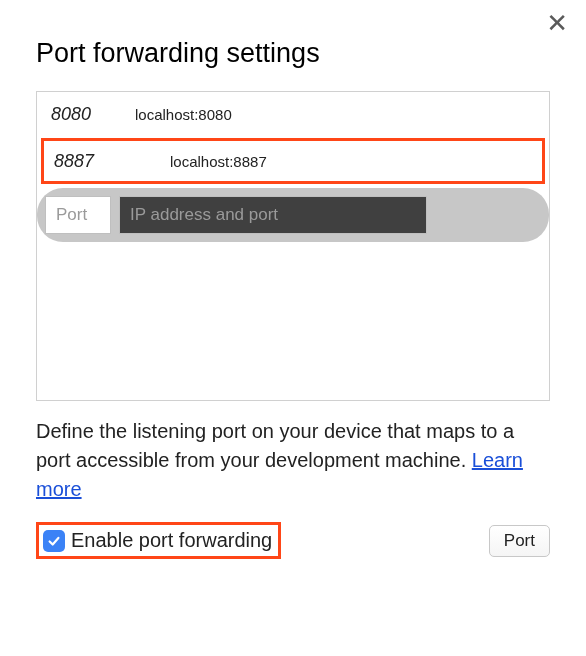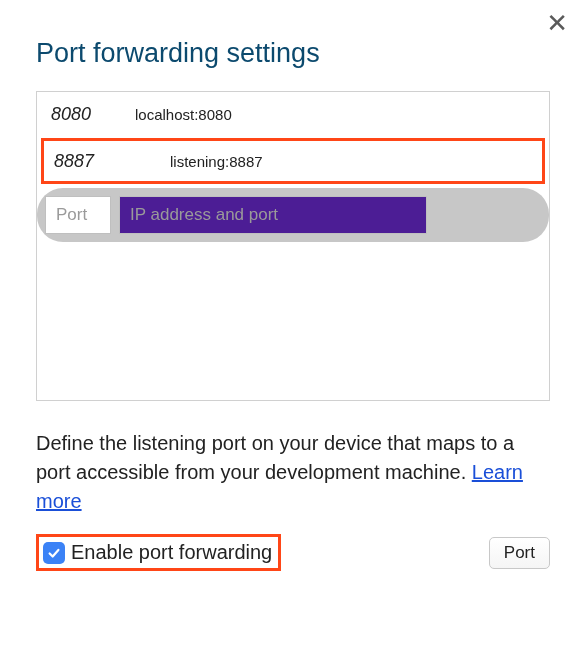--- a/index.html
+++ b/index.html
@@ -25,21 +25,21 @@
       font-size: 26px;
       color: #5a5a5a;
       cursor: pointer;
       line-height: 1;
       background: none;
       border: none;
       font-weight: 300;
     }
     .title {
       font-size: 27px;
-      color: #0c4a6e;
+      color: #000000;
       font-weight: 400;
       margin-top: 18px;
       margin-bottom: 22px;
     }
     .table-container {
       border: 1px solid #d0d0d0;
       width: 100%;
       height: 310px;
       overflow: hidden;
     }
@@ -86,32 +86,32 @@
       font-size: 17px;
       color: #999;
       padding: 0 10px;
       outline: none;
     }
     .input-addr {
       flex: 1;
       max-width: 308px;
       height: 38px;
       border: 1px solid #bfbfbf;
-      background: #4c1d95;
+      background: #404040;
       font-size: 17px;
       color: #999;
       padding: 0 10px;
       outline: none;
     }
     .input-port::placeholder,
     .input-addr::placeholder {
       color: #9a9a9a;
     }
     .description {
-      margin-top: 28px;
+      margin-top: 16px;
       font-size: 20px;
       line-height: 1.45;
       color: #222;
     }
     .learn-more {
       color: #1a4fd8;
       text-decoration: underline;
       cursor: pointer;
     }
     .footer {
@@ -167,21 +167,21 @@
 
   <h1 class="title">Port forwarding settings</h1>
 
   <div class="table-container">
     <div class="table-row">
       <div class="port-col">8080</div>
       <div class="addr-col">localhost:8080</div>
     </div>
     <div class="table-row row-highlighted">
       <div class="port-col">8887</div>
-      <div class="addr-col">listening:8887</div>
+      <div class="addr-col">localhost:8887</div>
     </div>
     <div class="input-row">
       <input class="input-port" type="text" placeholder="Port" style="">
       <input class="input-addr" type="text" placeholder="IP address and port" style="">
     </div>
   </div>
 
   <p class="description">
     <span>Define the listening port on your device that maps to a port accessible from your development machine. </span><a class="learn-more">Learn more</a>
   </p>

